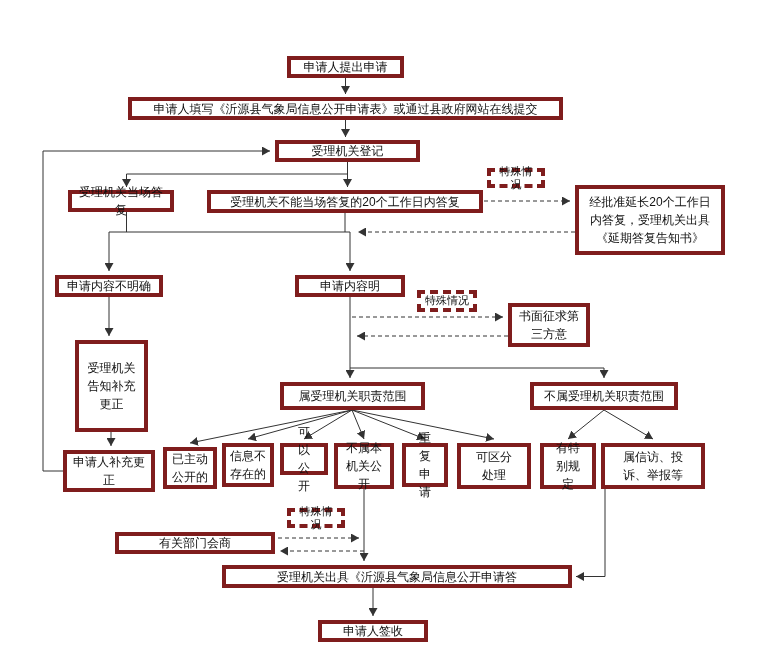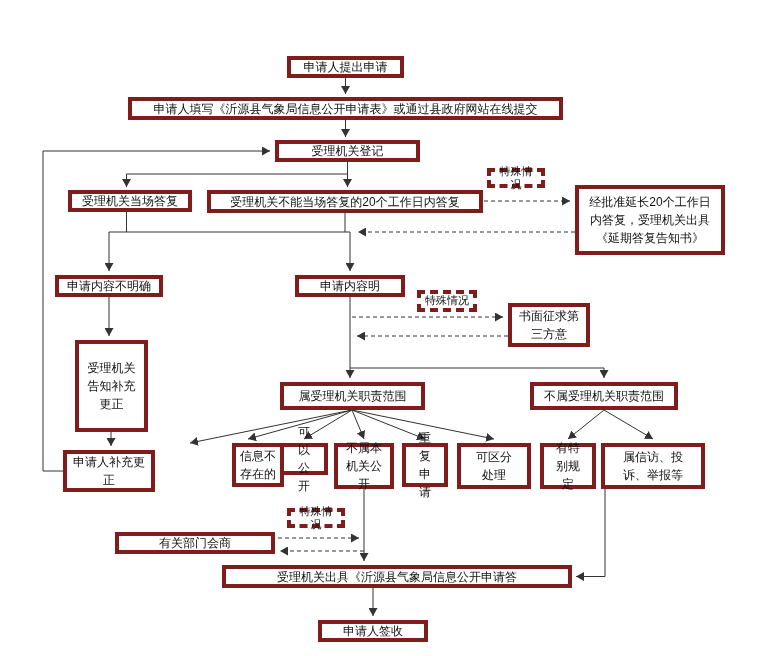--- a/index.html
+++ b/index.html
@@ -93,33 +93,34 @@
       <line class="dash" x1="508" y1="336" x2="357" y2="336" marker-end="url(#arrow)"></line>
 
       <line class="dash" x1="278" y1="538" x2="359" y2="538" marker-end="url(#arrow)"></line>
       <line class="dash" x1="364" y1="551" x2="280" y2="551" marker-end="url(#arrow)"></line>
     </g>
   </svg>
 
   <div class="node" style="left:287px;top:56px;width:117px;height:22px">申请人提出申请</div>
   <div class="node" style="left:128px;top:97px;width:435px;height:23px">申请人填写《沂源县气象局信息公开申请表》或通过县政府网站在线提交</div>
   <div class="node" style="left:275px;top:140px;width:145px;height:22px">受理机关登记</div>
-  <div class="node" style="left:68px;top:190px;width:124px;height:22px">受理机关当场答复</div>
+  <div class="node" style="left:68px;top:190px;width:106px;height:22px">受理机关当场答复</div>
   <div class="node" style="left:207px;top:190px;width:276px;height:23px">受理机关不能当场答复的20个工作日内答复</div>
   <div class="node dashed" style="left:487px;top:168px;width:58px;height:20px">特殊情况</div>
   <div class="node" style="left:575px;top:185px;width:150px;height:70px;padding:2px 6px">经批准延长20个工作日内答复，受理机关出具《延期答复告知书》</div>
   <div class="node" style="left:55px;top:275px;width:108px;height:22px">申请内容不明确</div>
   <div class="node" style="left:295px;top:275px;width:110px;height:22px">申请内容明</div>
   <div class="node dashed" style="left:417px;top:290px;width:60px;height:22px">特殊情况</div>
   <div class="node" style="left:508px;top:303px;width:82px;height:44px">书面征求第三方意</div>
   <div class="node" style="left:75px;top:340px;width:73px;height:92px;padding:2px 8px">受理机关告知补充更正</div>
   <div class="node" style="left:280px;top:382px;width:145px;height:28px">属受理机关职责范围</div>
   <div class="node" style="left:530px;top:382px;width:148px;height:28px">不属受理机关职责范围</div>
   <div class="node" style="left:63px;top:450px;width:92px;height:42px;padding:2px 3px">申请人补充更正</div>
-  <div class="node" style="left:232px;top:443px;width:52px;height:44px">信息不存在的</div>
+  <div class="node" style="left:163px;top:447px;width:54px;height:42px">已主动公开的</div>
+  <div class="node" style="left:222px;top:443px;width:52px;height:44px">信息不存在的</div>
   <div class="node" style="left:280px;top:443px;width:48px;height:32px;padding:2px 10px">可以公开</div>
   <div class="node" style="left:334px;top:443px;width:60px;height:46px">不属本机关公开</div>
   <div class="node" style="left:402px;top:443px;width:46px;height:44px;padding:2px 9px">重复申请</div>
   <div class="node" style="left:457px;top:443px;width:74px;height:46px;padding:2px 12px">可区分处理</div>
   <div class="node" style="left:540px;top:443px;width:56px;height:46px;padding:2px 8px">有特别规定</div>
   <div class="node" style="left:601px;top:443px;width:104px;height:46px;padding:2px 16px">属信访、投诉、举报等</div>
   <div class="node dashed" style="left:287px;top:508px;width:58px;height:20px">特殊情况</div>
   <div class="node" style="left:115px;top:532px;width:160px;height:22px">有关部门会商</div>
   <div class="node" style="left:222px;top:565px;width:350px;height:23px">受理机关出具《沂源县气象局信息公开申请答</div>
   <div class="node" style="left:318px;top:620px;width:110px;height:22px">申请人签收</div>

